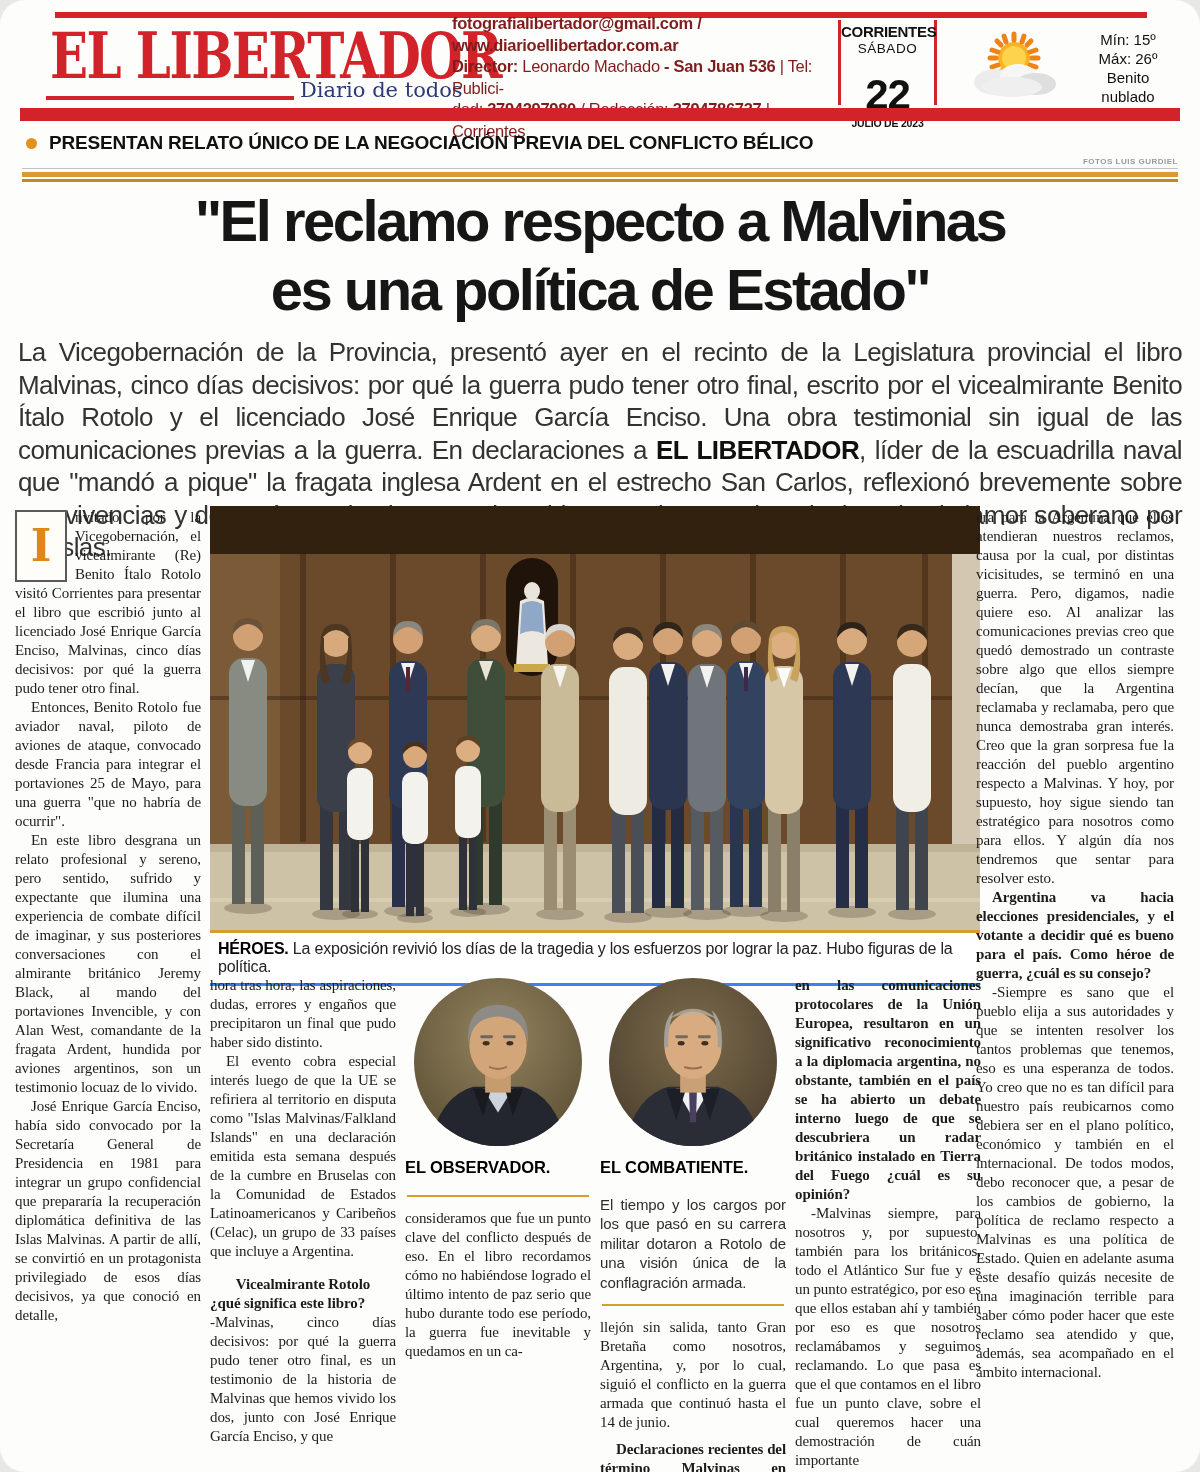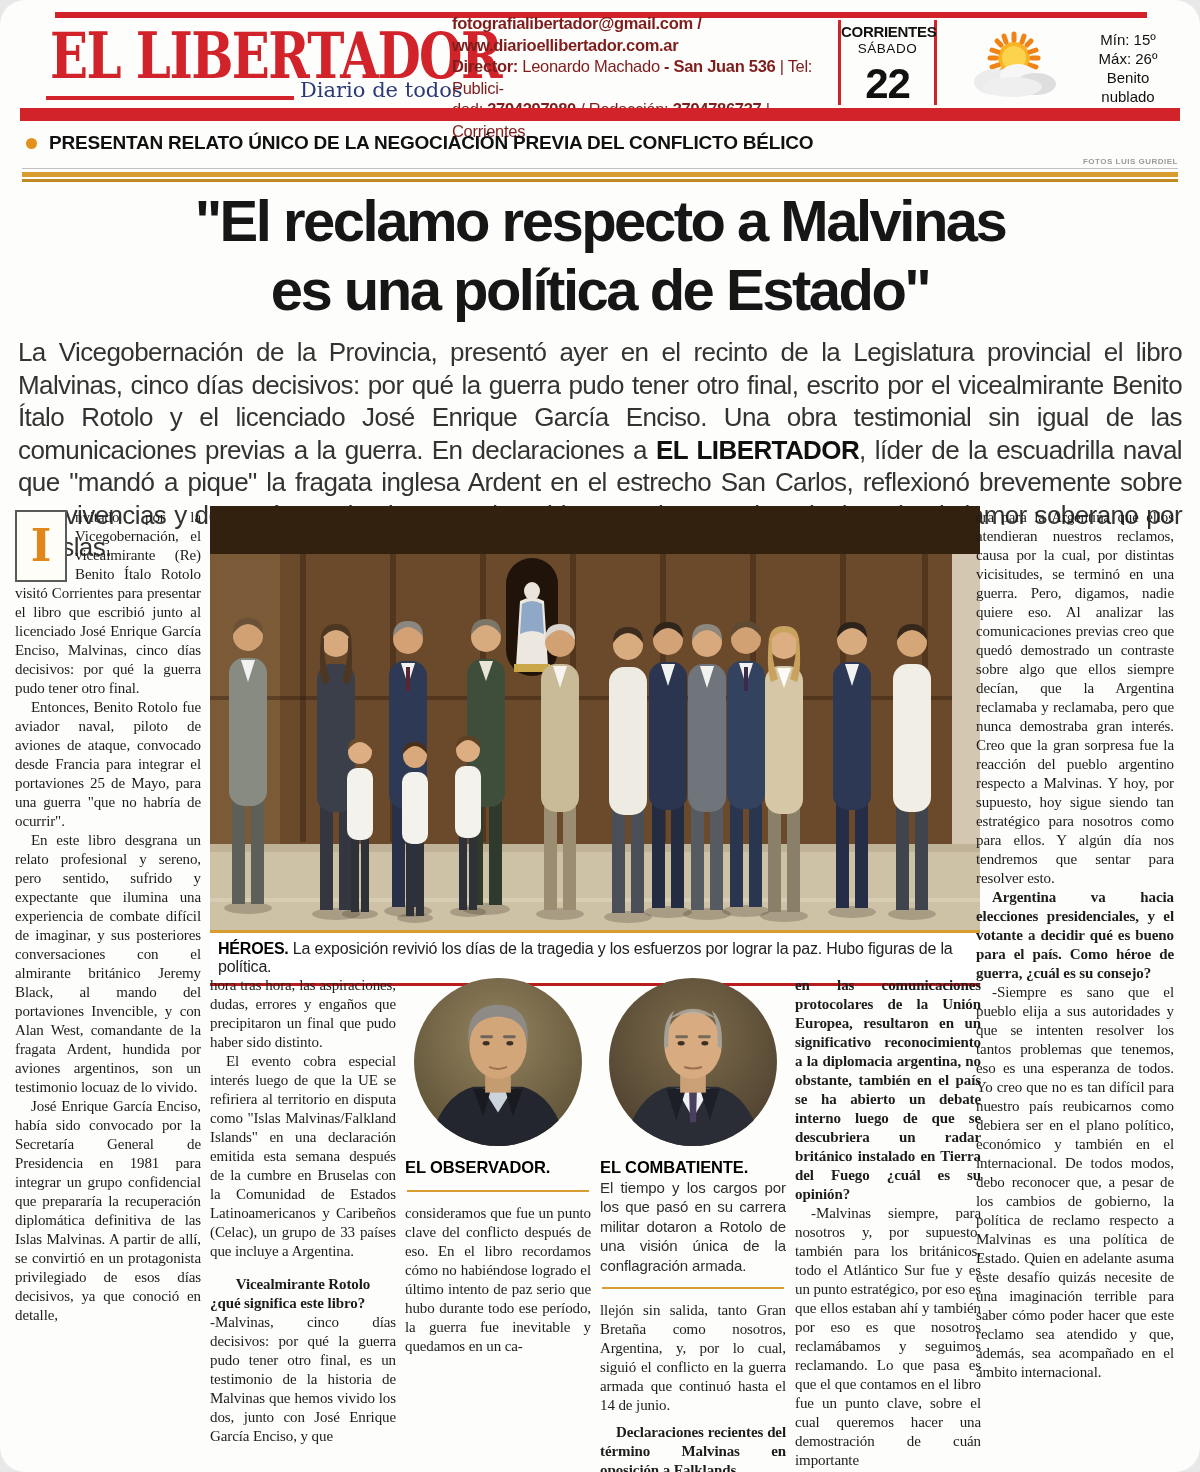--- a/index.html
+++ b/index.html
@@ -25,21 +25,21 @@
     position:absolute;left:452px;top:13px;width:382px;
     font-family:"Liberation Sans",sans-serif;font-size:16.5px;line-height:21.5px;
     color:#7f1d1d;letter-spacing:-0.3px;
   }
   .contact .b{font-weight:bold;}
   .vline{position:absolute;top:20px;width:3px;height:85px;background:#d2232a;}
   .vline.v1{left:838px;} .vline.v2{left:934px;}
   .datebox{position:absolute;left:841px;top:23px;width:93px;text-align:center;font-family:"Liberation Sans",sans-serif;color:#111;}
   .datebox .city{font-weight:bold;font-size:15px;letter-spacing:-0.3px;}
   .datebox .day{font-weight:normal;font-size:13.5px;margin-top:1px;letter-spacing:0.5px;}
-  .datebox .num{font-weight:bold;font-size:42px;line-height:42px;margin-top:7px;letter-spacing:-1px;}
+  .datebox .num{font-weight:bold;font-size:42px;line-height:42px;margin-top:18px;letter-spacing:-1px;}
   .datebox .my{font-weight:bold;font-size:10.5px;letter-spacing:-0.2px;margin-top:1px;}
   .weather-icon{position:absolute;left:952px;top:26px;width:118px;height:76px;}
   .weather-text{
     position:absolute;left:1072px;top:30px;width:112px;text-align:center;
     font-family:"Liberation Sans",sans-serif;font-weight:normal;font-size:15px;line-height:19px;color:#111;
   }
   
   .kicker{position:absolute;left:26px;top:132px;display:flex;align-items:center;justify-content:center;}
   .kicker-bullet{width:11px;height:11px;border-radius:50%;background:#e2921a;margin-right:12px;}
   .kicker-text{
@@ -81,29 +81,29 @@
   .dropcap-box{
     float:left;width:48px;height:68px;border:2px solid #5a5a5a;background:#fffdf8;
     margin:2px 8px 2px 0;display:flex;align-items:center;justify-content:center;
   }
   .dropcap-letter{font-family:"DejaVu Serif",serif;font-weight:bold;font-size:44px;color:#e0861a;line-height:1;}
   .centerline{text-align:center;}
   
   .photo-block{position:absolute;left:210px;top:506px;width:770px;}
   .photo-block svg{display:block;}
   .caption-band{
-    border-top:3px solid #d99d2f;border-bottom:3px solid #b91c1c;
+    border-top:3px solid #d99d2f;border-bottom:3px solid #3b82f6;
     padding:7px 8px;background:#fff;
     font-family:"Liberation Sans",sans-serif;font-size:16px;color:#222;letter-spacing:-0.2px;
   }
   .caption-band .lab{font-weight:bold;color:#000;}
   
   .portrait{width:168px;height:168px;border-radius:50%;overflow:hidden;margin:2px auto 12px;}
   .port-caption{font-family:"Liberation Sans",sans-serif;font-size:15px;line-height:19.5px;color:#2e2e2e;text-align:justify;}
-  .port-caption .lab{font-weight:bold;font-size:16.5px;color:#000;display:block;margin-bottom:0;}
+  .port-caption .lab{font-weight:bold;font-size:16.5px;color:#000;display:block;margin-bottom:17px;}
   .gold-divider{height:2px;background:#d99d2f;margin:12px 2px 12px 2px;}
 </style>
 </head>
 <body>
 
 <div id="page">
 
   <div class="top-red-line"></div>
 
   <div class="logo-title">EL LIBERTADOR</div>

